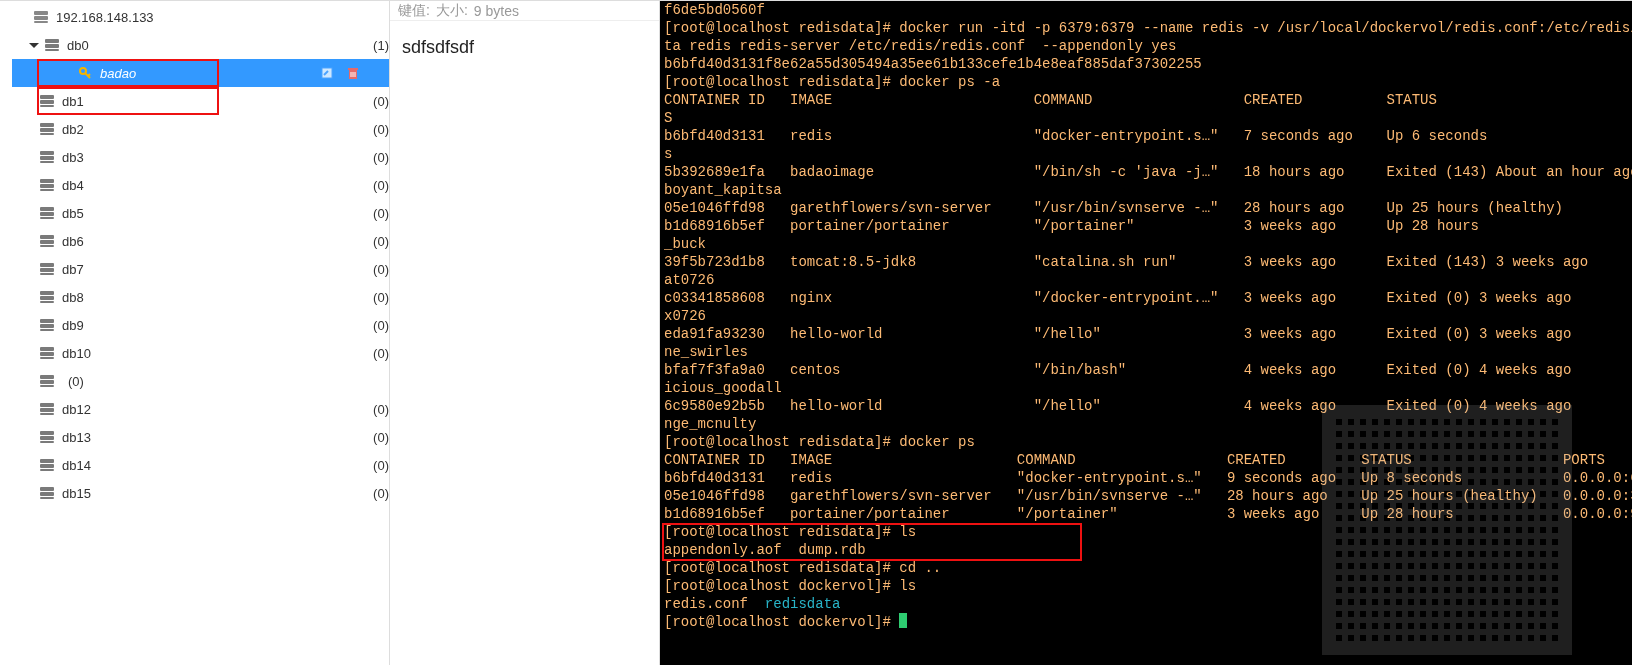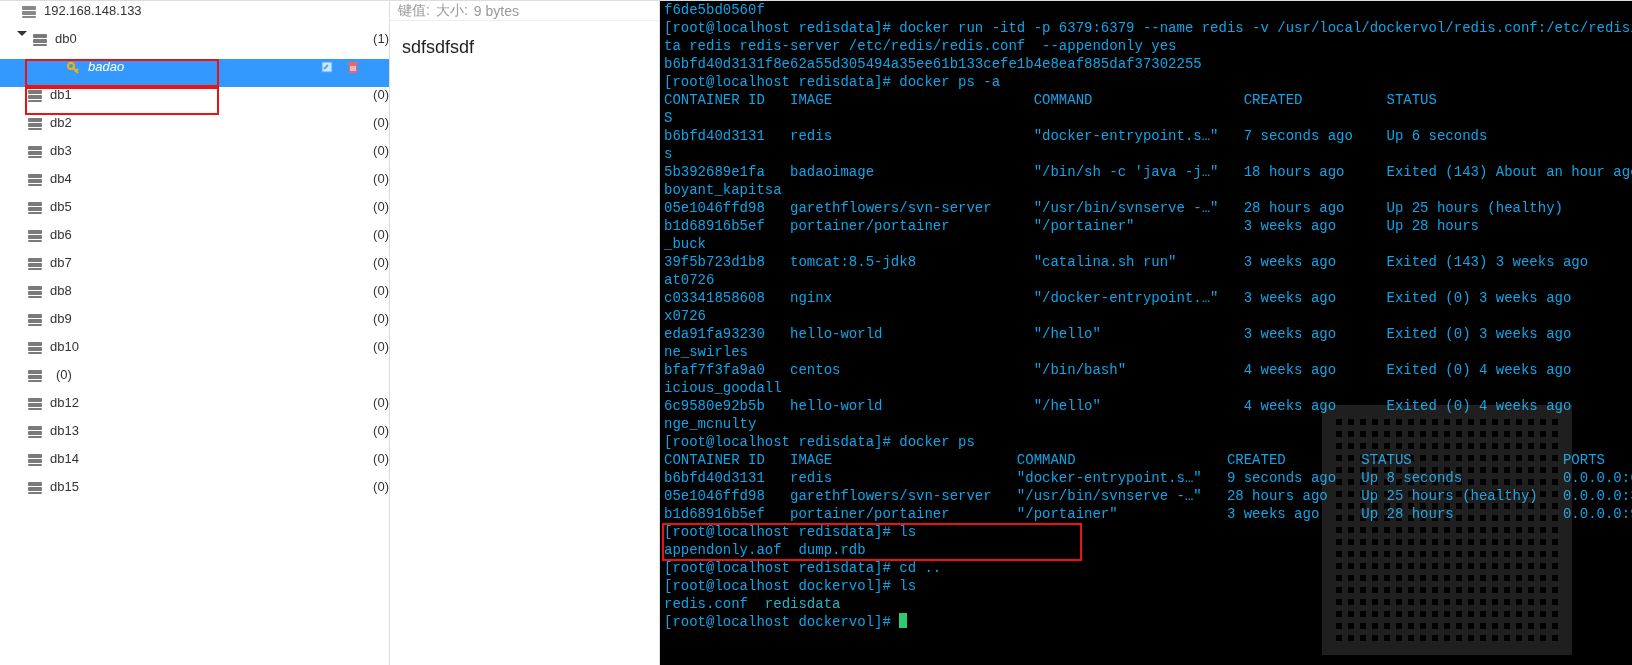--- a/index.html
+++ b/index.html
@@ -15,25 +15,27 @@
   }
   .left-panel {
     width: 390px;
     border-right: 1px solid #ddd;
     background: #fff;
     overflow-y: auto;
     padding-top: 2px;
   }
   .tree-row {
     display: flex;
+    align-items: center;
     height: 28px;
     padding-left: 6px;
     color: #333;
     white-space: nowrap;
     position: relative;
+    margin-left: 12px;
   }
   .tree-row.server { padding-left: 20px; }
   .tree-row.db     { padding-left: 17px; }
   .tree-row.key    { padding-left: 64px; font-style: italic; }
   .tree-row.selected {
     background: #3399ff;
     color: #fff;
   }
   .red-box:after {
     content: "";
@@ -103,21 +105,21 @@
     font-size: 14px;
     line-height: 18px;
     padding: 0 4px;
     position: relative;
     overflow: hidden;
   }
   .terminal pre {
     white-space: pre;
     font-family: inherit;
   }
-  .term-white { color: #0ea5e9; }
+  .term-white { color: #fdba74; }
   .term-cyan  { color: #28b4c8; }
   .cursor {
     display: inline-block;
     width: 8px;
     height: 15px;
     background: #2ecc71;
     vertical-align: -2px;
   }
   .term-red-box {
     position: absolute;

